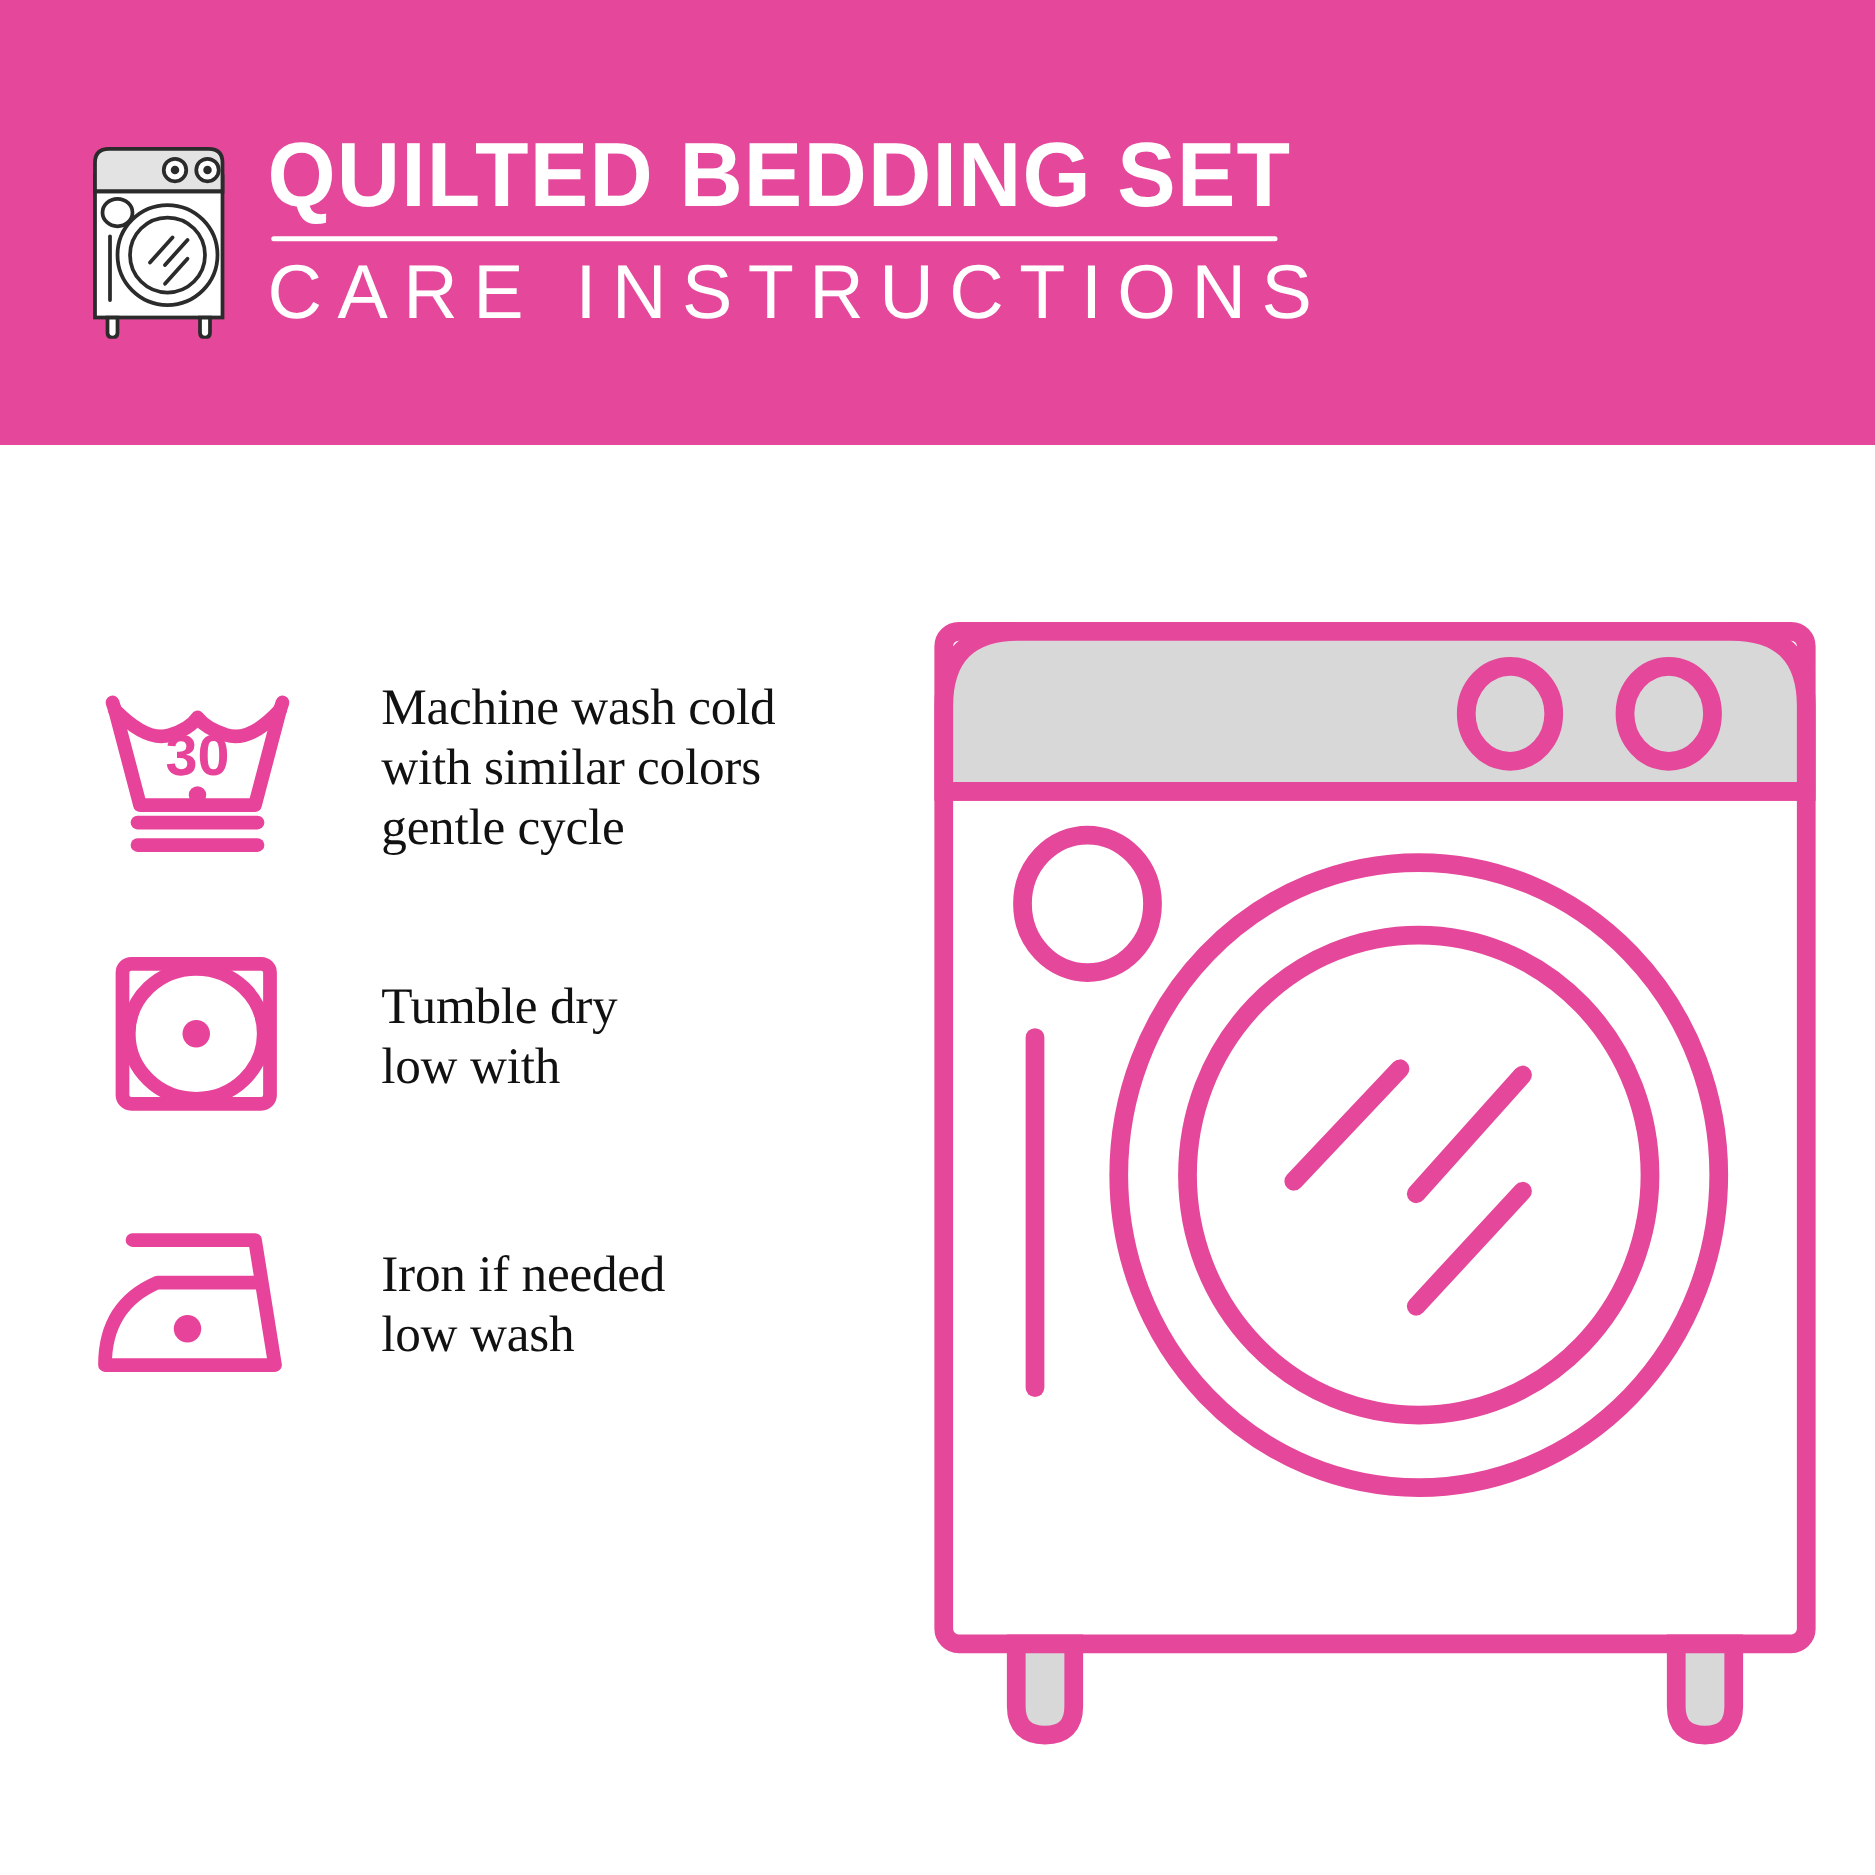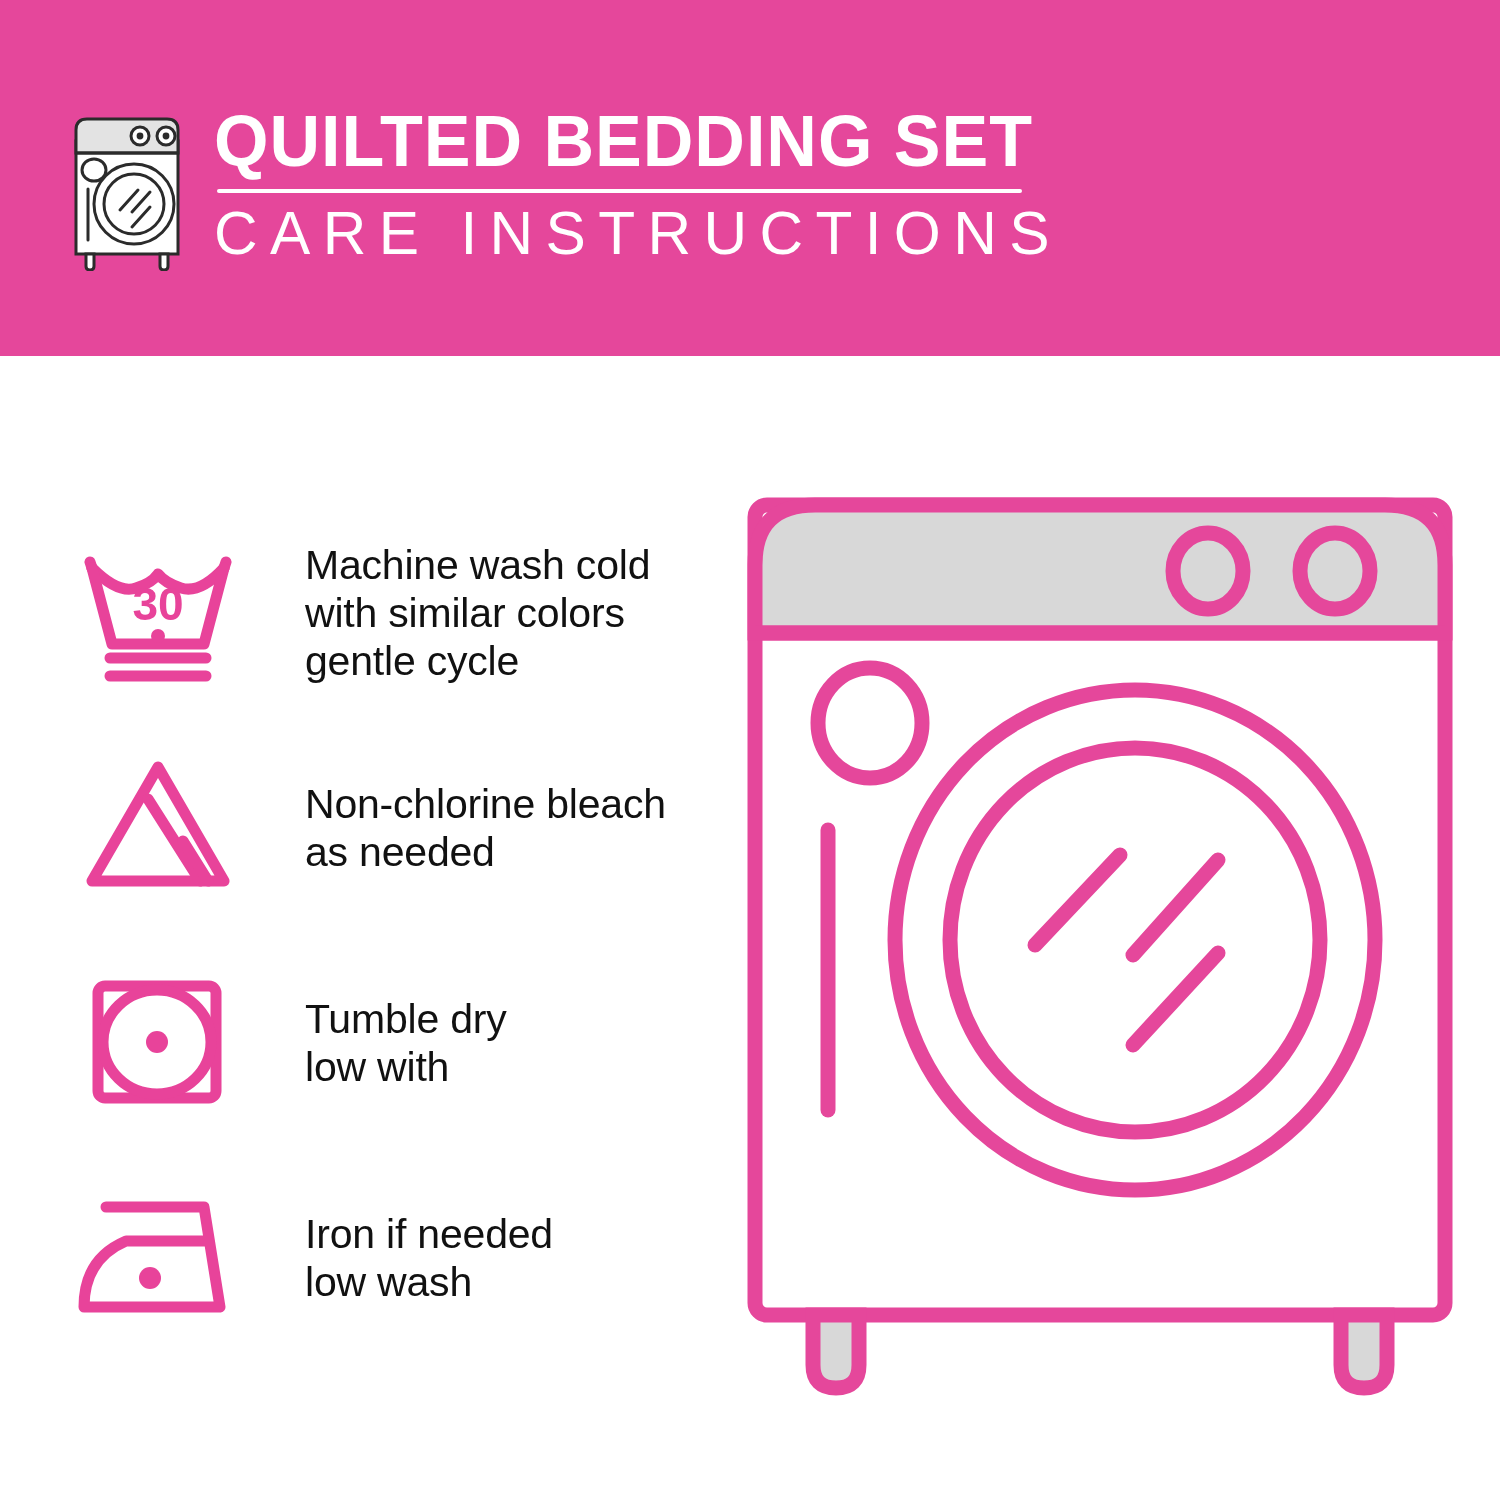--- a/index.html
+++ b/index.html
@@ -92,20 +92,21 @@
     justify-content: flex-end;
   }
   .care-text {
     margin-left: 60px;
     color: #111111;
     font-size: 41px;
     line-height: 48px;
     font-weight: 400;
     letter-spacing: -0.2px;
     white-space: pre-line;
+    font-family: Liberation Serif, serif;
   }
 
   
   #washer-illustration {
     position: absolute;
     left: 735px;
     top: 485px;
     width: 730px;
     height: 940px;
   }
@@ -167,33 +168,20 @@
         </g>
         <text x="88" y="82" text-anchor="middle" font-family="&quot;Liberation Sans&quot;, sans-serif" font-size="46" font-weight="bold" fill="#E8439A">30</text>
         <circle cx="88" cy="98" r="7" fill="#E8439A"></circle>
       </svg>
     </div>
     <div class="care-text">Machine wash cold
 with similar colors
 gentle cycle</div>
   </div>
 
-  <div class="care-row">
-    <div class="care-symbol">
-      <svg width="175" height="150" viewBox="0 0 175 150">
-        <g fill="none" stroke="#E8439A" stroke-width="11" stroke-linecap="round" stroke-linejoin="round">
-          <path d="M88 14 L154 128 L22 128 Z"></path>
-          <line x1="78" y1="46" x2="130" y2="128"></line>
-          <line x1="113" y1="88" x2="138" y2="128"></line>
-        </g>
-      </svg>
-    </div>
-    <div class="care-text">Non-chlorine bleach
-as needed</div>
-  </div>
 
   <div class="care-row">
     <div class="care-symbol">
       <svg width="175" height="150" viewBox="0 0 175 150">
         <g fill="none" stroke="#E8439A" stroke-width="11" stroke-linecap="round" stroke-linejoin="round">
           <rect x="28" y="18" width="118" height="112" rx="7"></rect>
           <ellipse cx="87" cy="74" rx="54" ry="52"></ellipse>
         </g>
         <circle cx="87" cy="74" r="11" fill="#E8439A"></circle>
       </svg>

